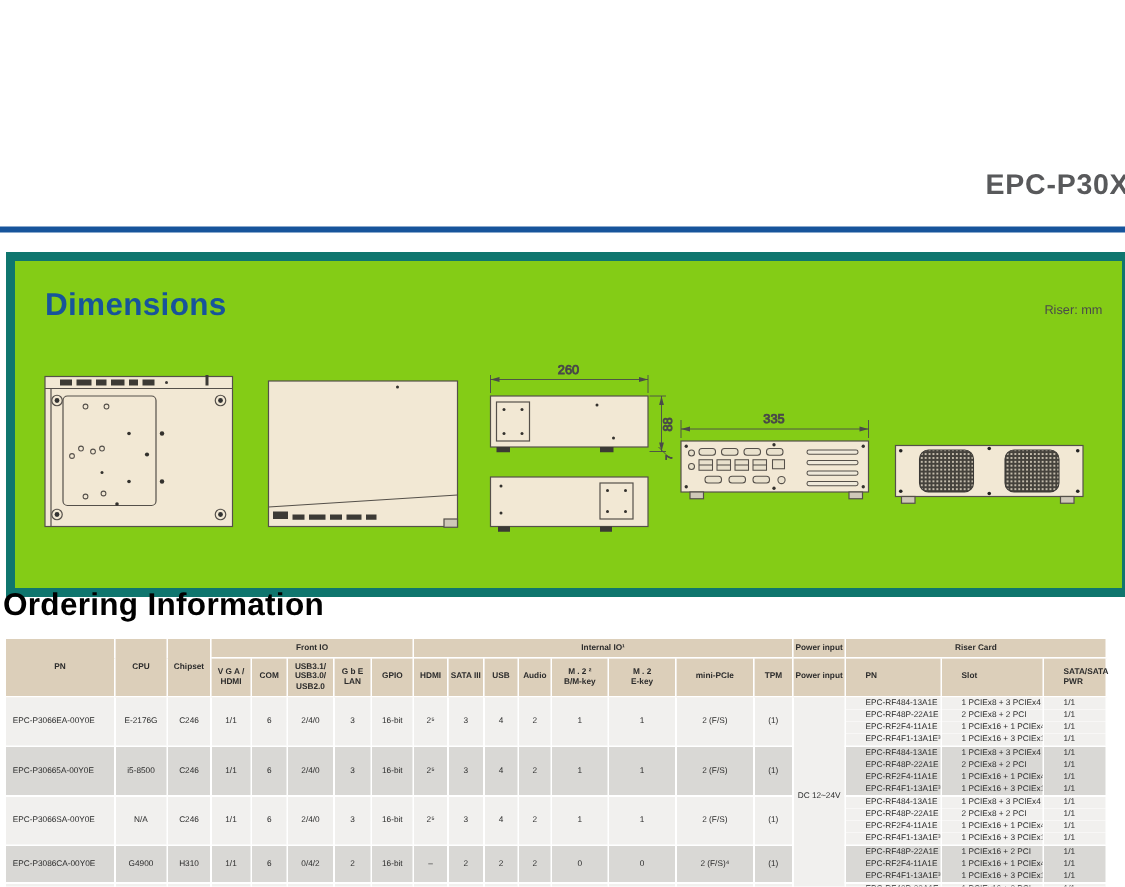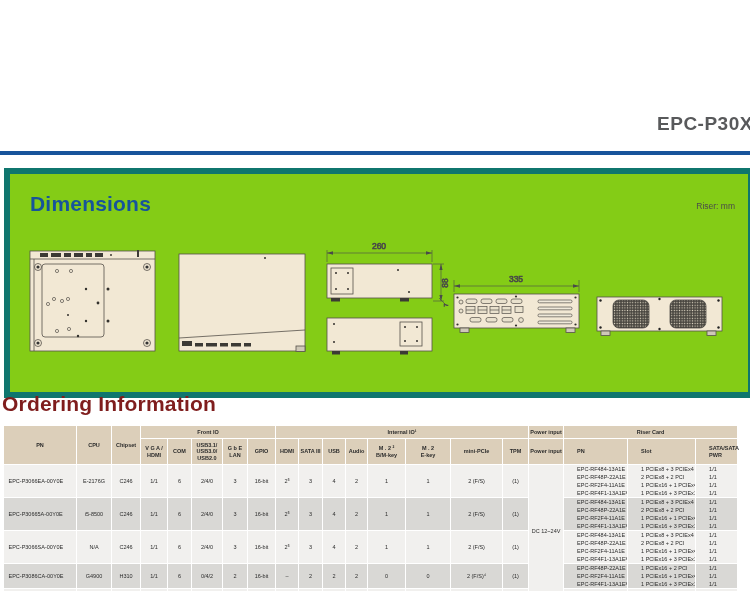--- a/index.html
+++ b/index.html
@@ -24,21 +24,21 @@
   .dim-heading{
     position:absolute;top:18px;left:20px;margin:0;
     font-size:21px;font-weight:bold;color:#17549b;letter-spacing:0.2px;
   }
   .unit-label{
     position:absolute;top:27px;right:13px;font-size:8.5px;color:#4a4a4a;
   }
   .drawings{position:absolute;left:0;top:0;width:738px;height:218px;}
   .ord-heading{
     position:absolute;top:392px;left:2px;margin:0;
-    font-size:21px;font-weight:bold;color:#7f1d1d;letter-spacing:0.2px;
+    font-size:21px;font-weight:bold;color:#000000;letter-spacing:0.2px;
   }
   table.ordering{
     position:absolute;top:425px;left:3px;width:734px;
     border-collapse:collapse;table-layout:fixed;
     font-size:5.5px;line-height:1.18;color:#2b2b2b;
   }
   table.ordering th{
     background:#dccfba;font-weight:bold;text-align:center;vertical-align:middle;
     padding:0;border:1px solid #ffffff;white-space:pre-line;font-size:5.5px;
   }

